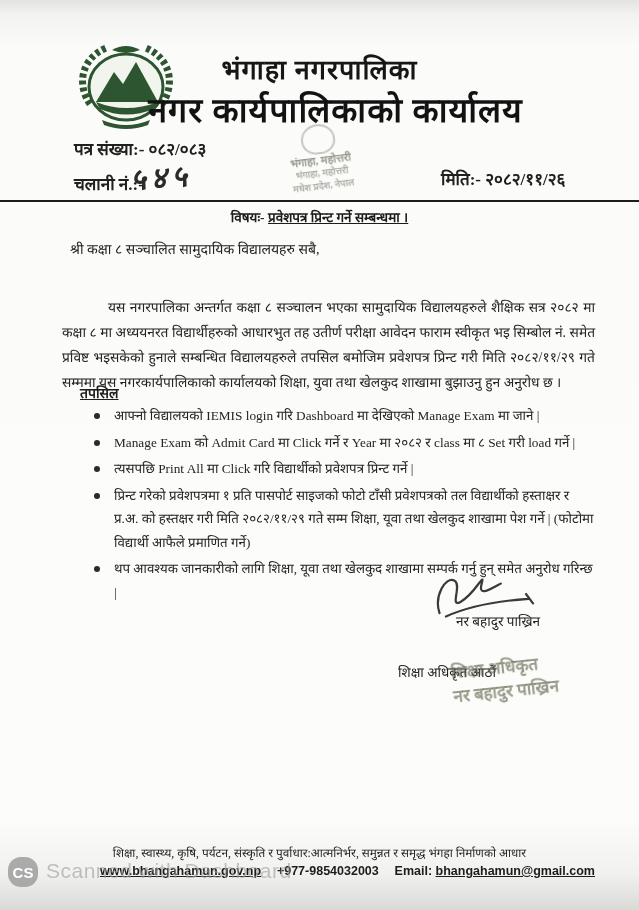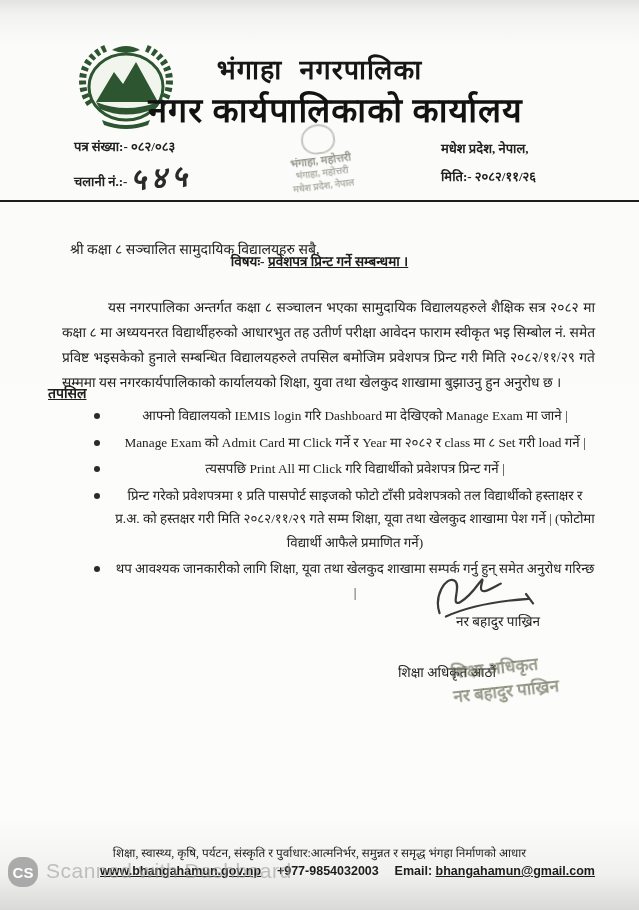--- a/index.html
+++ b/index.html
@@ -3,44 +3,44 @@
 <meta charset="utf-8">
 <style>
   html,body{margin:0;padding:0;background:#e9e9e7;}
   .page{
     position:relative;width:639px;height:910px;margin:0 auto;overflow:hidden;
     background:linear-gradient(180deg,#e3e3e1 0%,#f2f2f0 1.5%,#fbfbf9 5%,#fcfcfa 90%,#f1f1ef 96%,#d9d9d7 100%);
     font-family:"Liberation Serif","DejaVu Serif",serif;color:#262626;
   }
   .abs{position:absolute;}
   
-  .title1{left:0;right:0;top:50px;text-align:center;font-size:27px;font-weight:bold;color:#161616;letter-spacing:1px;font-family:Liberation Mono, monospace;}
+  .title1{left:0;right:0;top:50px;text-align:center;font-size:27px;font-weight:bold;color:#161616;letter-spacing:1px;}
   .title2{left:0;right:0;top:86px;text-align:center;font-size:34px;font-weight:bold;color:#121212;letter-spacing:1px;padding-left:32px;}
-  .meta{font-size:13px;font-weight:bold;color:#202020;}
+  .meta{font-size:17px;font-weight:bold;color:#202020;}
   .ref{left:74px;top:137px;}
   .chalani{left:74px;top:172px;}
   .handwritten{left:130px;top:156px;font-size:30px;font-weight:bold;color:#2a2a2a;transform:rotate(-4deg);letter-spacing:5px;font-style:italic;}
   .province{right:48px;top:139px;text-align:left;width:150px;}
   .dateline{right:48px;top:167px;text-align:left;width:150px;padding-left:21px;}
   .rule{left:0;top:200px;width:639px;height:2px;background:#1d1d1d;}
   
   .stamp{left:252px;top:124px;width:140px;height:96px;transform:rotate(-7deg);opacity:.78;filter:blur(.3px);text-align:center;}
   .stamp .emb{width:30px;height:26px;margin:0 auto;border:2px solid rgba(100,100,88,.45);border-radius:50% 50% 45% 45%;}
   .stamp-line{font-size:11px;line-height:13px;color:rgba(75,75,62,.72);font-weight:bold;white-space:nowrap;}
   .stamp-line.small{font-size:9.5px;color:rgba(90,90,75,.6);}
   
-  .subject{left:0;right:0;top:208px;text-align:center;font-size:13.5px;font-weight:bold;color:#1c1c1c;margin-top:44px;}
+  .subject{left:0;right:0;top:208px;text-align:center;font-size:13.5px;font-weight:bold;color:#1c1c1c;}
   .subject .u{text-decoration:underline;}
   .addr1{left:70px;top:239px;font-size:14px;color:#222;}
   .addr2{left:80px;top:263px;font-size:14px;color:#222;}
   
   .body-par{left:62px;top:295px;width:533px;font-size:13.8px;line-height:25px;text-align:justify;text-indent:46px;color:#242424;}
-  .tapasil{left:48px;top:383px;font-size:14px;font-weight:bold;text-decoration:underline;color:#1e1e1e;}
+  .tapasil{left:80px;top:383px;font-size:14px;font-weight:bold;text-decoration:underline;color:#1e1e1e;}
   
-  .blist{left:88px;top:404px;width:508px;margin:0;padding:0;list-style:none;text-align:center;}
+  .blist{left:88px;top:404px;width:508px;margin:0;padding:0;list-style:none;}
   .blist li{position:relative;padding-left:26px;font-size:13.3px;line-height:23.5px;margin-bottom:3px;color:#242424;}
   .blist li:before{content:"";position:absolute;left:6px;top:9px;width:6px;height:6px;border-radius:50%;background:#2a2a2a;}
   
   .sig-svg{left:428px;top:568px;transform:rotate(-6deg);}
   .sig-name{left:398px;top:612px;width:200px;text-align:center;font-size:13.5px;color:#222;}
   .sig-title{left:398px;top:635px;width:200px;text-align:left;font-size:13.5px;color:#222;margin-top:28px;}
   .sig-stamp{left:452px;top:656px;transform:rotate(-6deg);font-size:17px;line-height:24px;font-weight:bold;color:rgba(88,94,70,.62);filter:blur(.3px);white-space:nowrap;}
   
   .tagline{left:0;right:0;top:844px;text-align:center;font-size:11.8px;font-weight:normal;color:#1f1f1f;}
   .contact{left:100px;top:864px;width:495px;display:flex;justify-content:space-between;font-size:12.5px;font-weight:bold;color:#1c1c1c;font-family:"Liberation Sans","DejaVu Sans",sans-serif;}
@@ -70,21 +70,20 @@
   <div class="abs title1">भंगाहा नगरपालिका</div>
   <div class="abs title2">नगर कार्यपालिकाको कार्यालय</div>
 
   <div class="abs meta ref">
     <span>पत्र संख्या:-</span>
     <span>०८२/०८३</span>
   </div>
   <div class="abs meta chalani">चलानी नं.:-</div>
   <div class="abs handwritten">५४५</div>
 
-  <div class="abs meta province">मधेश प्रदेश, नेपाल,</div>
   <div class="abs meta dateline">
     <span>मिति:-</span>
     <span>२०८२/११/२६</span>
   </div>
 
   <div class="abs stamp">
     <div class="emb"></div>
     <div class="stamp-line">भंगाहा, महोत्तरी</div>
     <div class="stamp-line small">भंगाहा, महोत्तरी</div>
     <div class="stamp-line small">मधेश प्रदेश, नेपाल</div>

